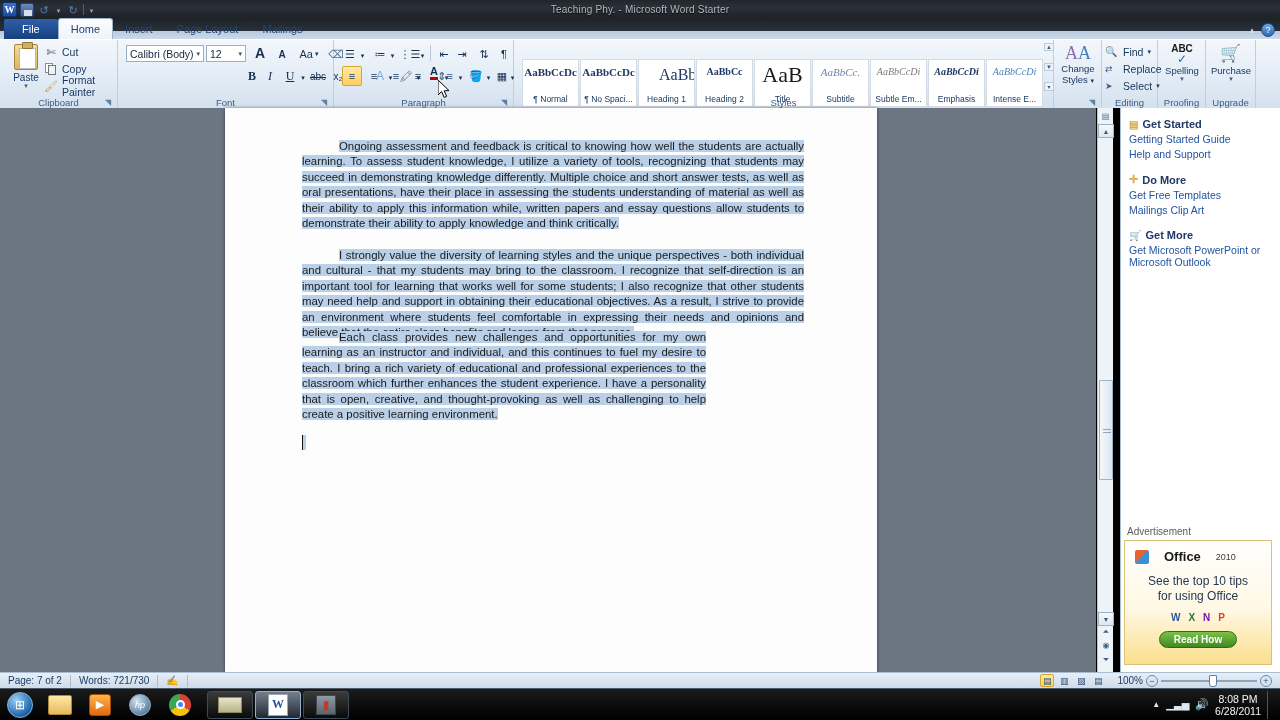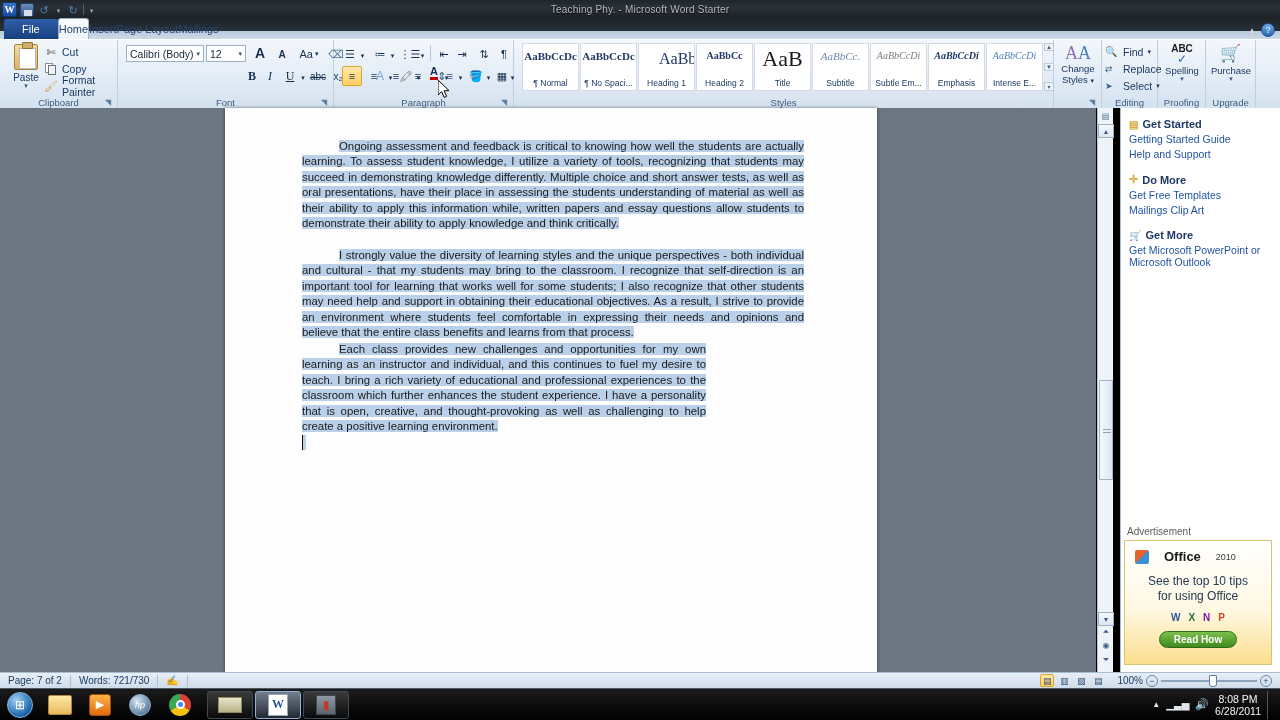--- a/index.html
+++ b/index.html
@@ -36,21 +36,21 @@
 
   
   .ribbon-wrap {
     position: absolute; left: 0; top: 18px; width: 1280px; height: 90px;
     background: linear-gradient(180deg,#d7e2ef 0%, #cddaea 100%);
     border-bottom: 1px solid #9eb3c9;
   }
   .tabrow { position: absolute; left: 0; top: 0; height: 21px; width: 100%; display: flex; align-items: flex-end;
             background: linear-gradient(180deg,#1d2227 0%, #273039 60%, #b9cadd 61%, #ccd9e8 100%); }
   .tab {
-    height: 20px; line-height: 20px; padding: 0 0; font-size: 11px; color: #1c3c66;
+    height: 20px; line-height: 20px; padding: 0 12px; font-size: 11px; color: #1c3c66;
     position: relative; white-space: nowrap;
   }
   .tab.file {
     background: linear-gradient(180deg,#2f5ea8,#17407e); color: #fff; font-weight: normal;
     border-radius: 2px 2px 0 0; margin-left: 4px; padding: 0 18px; height: 20px; line-height: 20px;
   }
   .tab.active {
     background: linear-gradient(180deg,#fbfdfe,#eef4fa);
     border: 1px solid #9eb3c9; border-bottom: none; border-radius: 3px 3px 0 0;
     color: #21446f; height: 21px; line-height: 20px;
@@ -89,21 +89,21 @@
     position:absolute; background:#fff; border:1px solid #9bb0c6; height:17px; font-size:10.5px;
     color:#14263d; display:flex; align-items:center; padding-left:3px;
   }
   .fontbox .fcaret { margin-left:auto; font-size:7px; color:#35557c; padding-right:3px; }
   .fbtn { position:absolute; width:20px; height:20px; display:flex; align-items:center; justify-content:center;
           font-size:12px; color:#16304f; }
   .fbtn.on { background: linear-gradient(180deg,#ffe9a8,#ffcf62); border:1px solid #d5a72c; border-radius:2px; }
 
   
   .stylebox {
-    position:absolute; top:3px; width:57px; height:48px; background:#fff; border:1px solid #d3dce6;
+    position:absolute; top:19px; width:57px; height:48px; background:#fff; border:1px solid #d3dce6;
     text-align:center; overflow:hidden;
   }
   .stylebox .prev { font-size:12px; color:#1f3864; margin-top:6px; white-space:nowrap; font-family:"Liberation Serif", serif; }
   .stylebox .nm { font-size:8.5px; color:#1b3a62; position:absolute; bottom:2px; width:100%; white-space:nowrap;
                   overflow:hidden; text-overflow:ellipsis; padding:0 1px; }
 
   
   .rightpanel {
     position:absolute; left:1120px; top:108px; width:160px; height:564px;
     background:#fff; border-left:1px solid #a9bdd2;
@@ -445,21 +445,21 @@
   </div>
 
   <div class="docarea">
     <div class="page">
       <div class="para" style="left:77px; top:31px; width:502px; text-indent:37px; text-align:justify;">
         <span class="hl">Ongoing assessment and feedback is critical to knowing how well the students are actually learning. To assess student knowledge, I utilize a variety of tools, recognizing that students may succeed in demonstrating knowledge differently. Multiple choice and short answer tests, as well as oral presentations, have their place in assessing the students understanding of material as well as their ability to apply this information while, written papers and essay questions allow students to demonstrate their ability to apply knowledge and think critically.</span>
       </div>
       <div class="para" style="left:77px; top:140px; width:502px; text-indent:37px; text-align:justify;">
         <span class="hl">I strongly value the diversity of learning styles and the unique perspectives - both individual and cultural - that my students may bring to the classroom. I recognize that self-direction is an important tool for learning that works well for some students; I also recognize that other students may need help and support in obtaining their educational objectives. As a result, I strive to provide an environment where students feel comfortable in expressing their needs and opinions and believe that the entire class benefits and learns from that process.</span>
       </div>
-      <div class="para" style="left:77px; top:234px; width:404px; text-indent:37px; text-align:justify;">
+      <div class="para" style="left:77px; top:222px; width:404px; text-indent:37px; text-align:justify;">
         <span class="hl">Each class provides new challenges and opportunities for my own learning as an instructor and individual, and this continues to fuel my desire to teach. I bring a rich variety of educational and professional experiences to the classroom which further enhances the student experience. I have a personality that is open, creative, and thought-provoking as well as challenging to help create a positive learning environment.</span>
       </div>
       <div style="position:absolute;left:77px;top:327px;width:4px;height:15px;background:#b9d0e8;"></div>
       <div style="position:absolute;left:77px;top:327px;width:1px;height:15px;background:#111;"></div>
     </div>
   </div>
 
   <div class="vsb">
     <div style="height:16px;display:flex;align-items:center;justify-content:center;">
       <span style="font-size:8px;color:#3f5f86;">▤</span>

